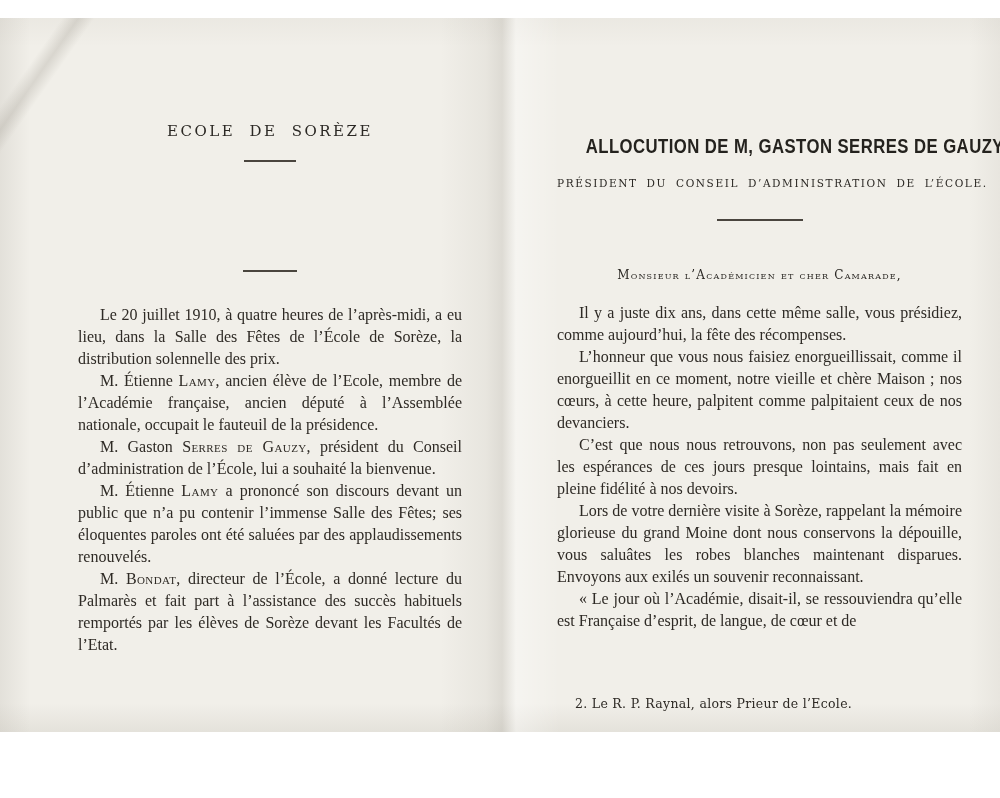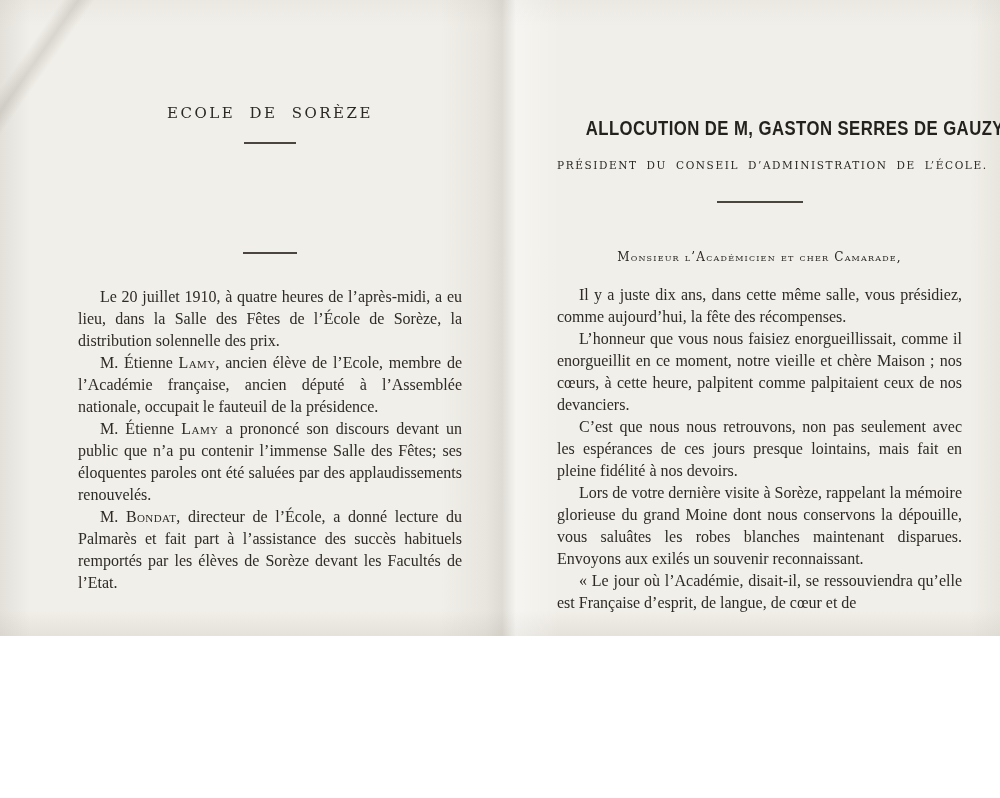--- a/index.html
+++ b/index.html
@@ -1,34 +1,35 @@
 <!DOCTYPE html>
 <html><head>
 <meta charset="utf-8">
 <style>
   html, body { margin:0; padding:0; }
   body { font-family: "DejaVu Serif", serif; }
   #scan {
     position: relative;
-    width: 1000px; height: 636px;
+    width: 1000px; height: 714px;
     background:
       linear-gradient(90deg,
         rgba(190,186,178,.28) 0%, rgba(255,255,255,0) 3%,
         rgba(255,255,255,0) 44%,
         rgba(150,144,132,.10) 48.6%,
         rgba(120,114,102,.16) 50.2%,
         rgba(255,255,255,.35) 51.6%,
         rgba(255,255,255,0) 56%,
         rgba(255,255,255,0) 97%, rgba(205,201,193,.25) 100%),
       linear-gradient(180deg,
         rgba(210,206,198,.20) 0%, rgba(255,255,255,0) 4%,
         rgba(255,255,255,0) 96%, rgba(190,186,176,.25) 100%),
       #f1efe9;
     overflow: hidden;
     color: #2e2a25;
+    margin-top: 18px;
   }
   
   .crease {
     position:absolute; left:-30px; top:-40px; width:140px; height:190px;
     background: linear-gradient(125deg, rgba(255,255,255,0) 44%, rgba(160,155,145,.30) 50%, rgba(255,255,255,0) 56%);
     pointer-events:none;
   }
   
   .bottom-edge {
     position:absolute; left:0; top:787px; width:1000px; height:3px;
@@ -103,20 +104,21 @@
 <div id="scan">
   <div class="crease"></div>
 
   <div class="page" id="left-page">
     <div class="centered lp-header">ECOLE DE SORÈZE</div>
     <div class="rule" id="lp-rule1"></div>
     <div class="rule" id="lp-rule2"></div>
     <div class="body-text" id="lp-body">
         <p><span>Le 20 juillet 1910, à quatre heures de l’après-midi, a eu lieu, dans la Salle des Fêtes de l’École de Sorèze, la distribution solennelle des prix.</span></p>
         <p><span>M. Étienne </span><span class="sc">Lamy</span><span>, ancien élève de l’Ecole, membre de l’Académie française, ancien député à l’Assemblée nationale, occupait le fauteuil de la présidence.</span></p>
+        <p><span>M. Gaston </span><span class="sc">Serres de Gauzy</span><span>, président du Conseil d’administration de l’École, lui a souhaité la bienvenue.</span></p>
         <p><span>M. Étienne </span><span class="sc">Lamy</span><span> a prononcé son discours devant un public que n’a pu contenir l’immense Salle des Fêtes; ses éloquentes paroles ont été saluées par des applaudissements renouvelés.</span></p>
         <p><span>M. </span><span class="sc">Bondat</span><span>, directeur de l’École, a donné lecture du Palmarès et fait part à l’assistance des succès habituels remportés par les élèves de Sorèze devant les Facultés de l’Etat.</span></p>
       </div>
   </div>
 
   <div class="page" id="right-page">
     <div class="centered rp-title">
       <span>ALLOCUTION DE M, GASTON SERRES DE GAUZY,</span>
     </div>
     <div class="centered rp-subtitle">PRÉSIDENT DU CONSEIL D’ADMINISTRATION DE L’ÉCOLE.</div>

